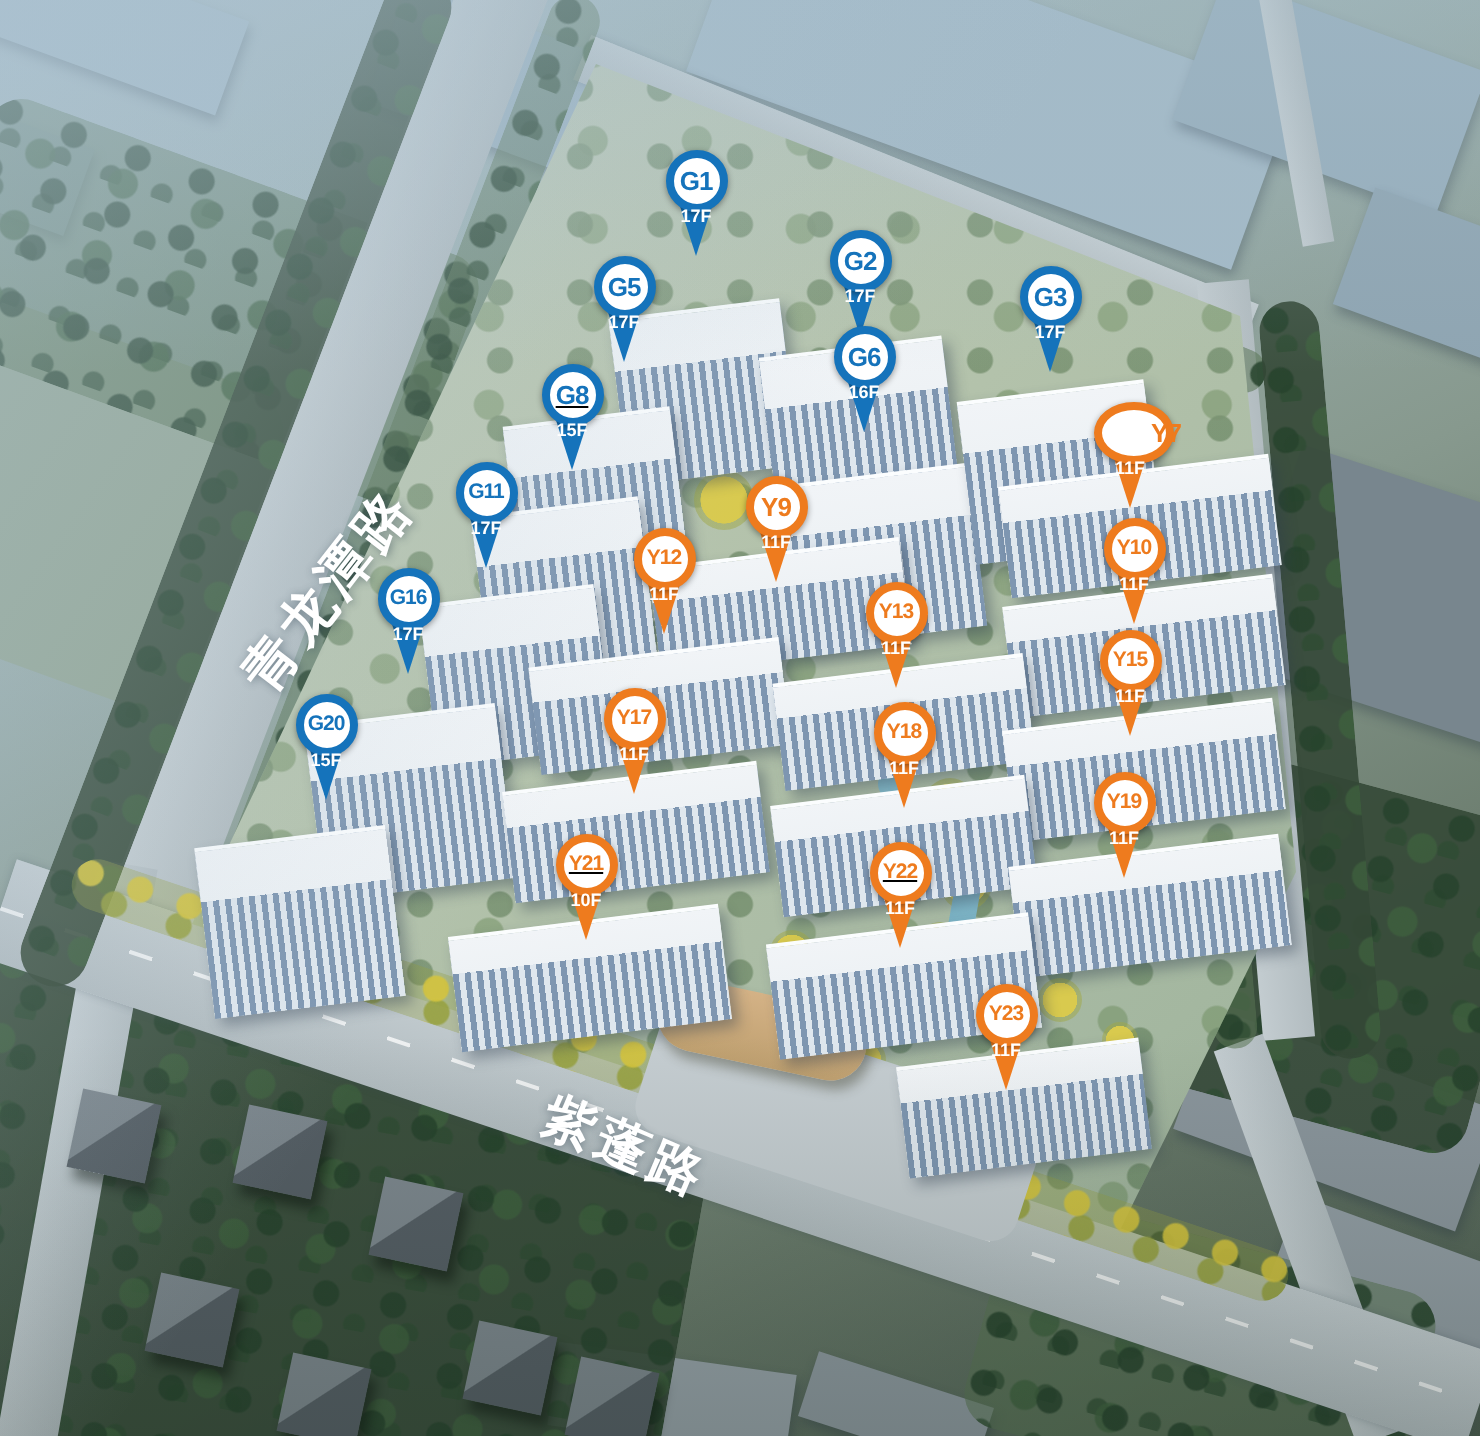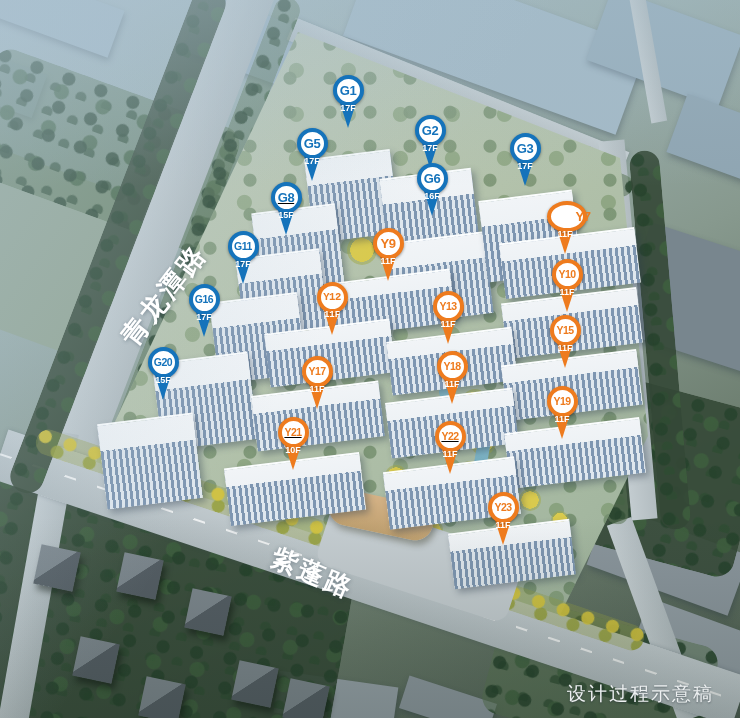--- a/index.html
+++ b/index.html
@@ -209,56 +209,56 @@
         </div>
         <div class="pin-floor">15F</div>
       </div>
       <div class="pin" style="left: 547px; top: 201px; z-index: 32;">
         <div class="pin-tail" style="background: rgb(238, 123, 30);"></div>
         <div class="pin-circle" style="border-color: rgb(238, 123, 30); padding-left: 32px;">
           <span class="pin-label" style="color: rgb(238, 123, 30);">Y7</span>
         </div>
         <div class="pin-floor">11F</div>
       </div>
-      <div class="pin" style="left: 370px; top: 228px; z-index: 35;">
+      <div class="pin" style="left: 370px; top: 238px; z-index: 35;">
         <div class="pin-tail" style="background: rgb(238, 123, 30);"></div>
         <div class="pin-circle" style="border-color: rgb(238, 123, 30);">
           <span class="pin-label" style="color: rgb(238, 123, 30);">Y9</span>
         </div>
         <div class="pin-floor">11F</div>
       </div>
       <div class="pin" style="left: 549px; top: 259px; z-index: 38;">
         <div class="pin-tail" style="background: rgb(238, 123, 30);"></div>
         <div class="pin-circle" style="border-color: rgb(238, 123, 30);">
           <span class="pin-label small" style="color: rgb(238, 123, 30);">Y10</span>
         </div>
         <div class="pin-floor">11F</div>
       </div>
-      <div class="pin" style="left: 314px; top: 282px; z-index: 40; font-family: Liberation Mono, monospace;">
+      <div class="pin" style="left: 314px; top: 264px; z-index: 40;">
         <div class="pin-tail" style="background: rgb(238, 123, 30);"></div>
         <div class="pin-circle" style="border-color: rgb(238, 123, 30);">
           <span class="pin-label small" style="color: rgb(238, 123, 30);">Y12</span>
         </div>
         <div class="pin-floor">11F</div>
       </div>
       <div class="pin" style="left: 430px; top: 291px; z-index: 41;">
         <div class="pin-tail" style="background: rgb(238, 123, 30);"></div>
         <div class="pin-circle" style="border-color: rgb(238, 123, 30);">
           <span class="pin-label small" style="color: rgb(238, 123, 30);">Y13</span>
         </div>
         <div class="pin-floor">11F</div>
       </div>
       <div class="pin" style="left: 547px; top: 315px; z-index: 43;">
         <div class="pin-tail" style="background: rgb(238, 123, 30);"></div>
         <div class="pin-circle" style="border-color: rgb(238, 123, 30);">
           <span class="pin-label small" style="color: rgb(238, 123, 30);">Y15</span>
         </div>
         <div class="pin-floor">11F</div>
       </div>
-      <div class="pin" style="left: 299px; top: 356px; z-index: 46;">
+      <div class="pin" style="left: 299px; top: 344px; z-index: 46;">
         <div class="pin-tail" style="background: rgb(238, 123, 30);"></div>
         <div class="pin-circle" style="border-color: rgb(238, 123, 30);">
           <span class="pin-label small" style="color: rgb(238, 123, 30);">Y17</span>
         </div>
         <div class="pin-floor">11F</div>
       </div>
       <div class="pin" style="left: 434px; top: 351px; z-index: 47;">
         <div class="pin-tail" style="background: rgb(238, 123, 30);"></div>
         <div class="pin-circle" style="border-color: rgb(238, 123, 30);">
           <span class="pin-label small" style="color: rgb(238, 123, 30);">Y18</span>
@@ -288,16 +288,15 @@
       </div>
       <div class="pin" style="left: 485px; top: 492px; z-index: 61;">
         <div class="pin-tail" style="background: rgb(238, 123, 30);"></div>
         <div class="pin-circle" style="border-color: rgb(238, 123, 30);">
           <span class="pin-label small" style="color: rgb(238, 123, 30);">Y23</span>
         </div>
         <div class="pin-floor">11F</div>
       </div>
     </div>
 
-  <div class="watermark">设计过程示意稿</div>
 
   <div class="haze abs"></div>
 </div>
 
 </body></html>

